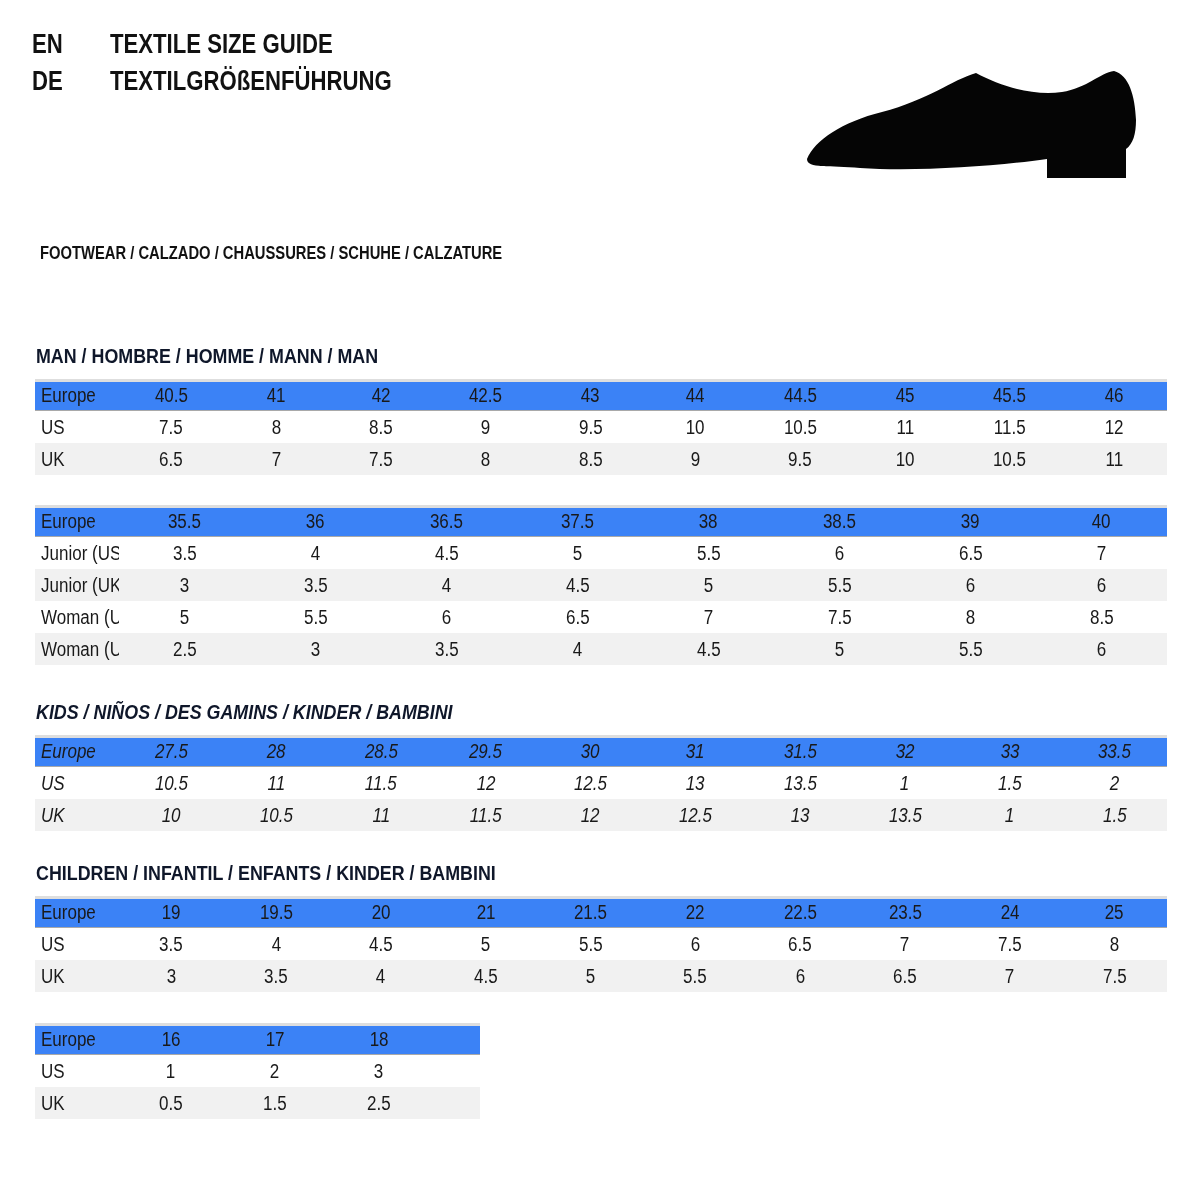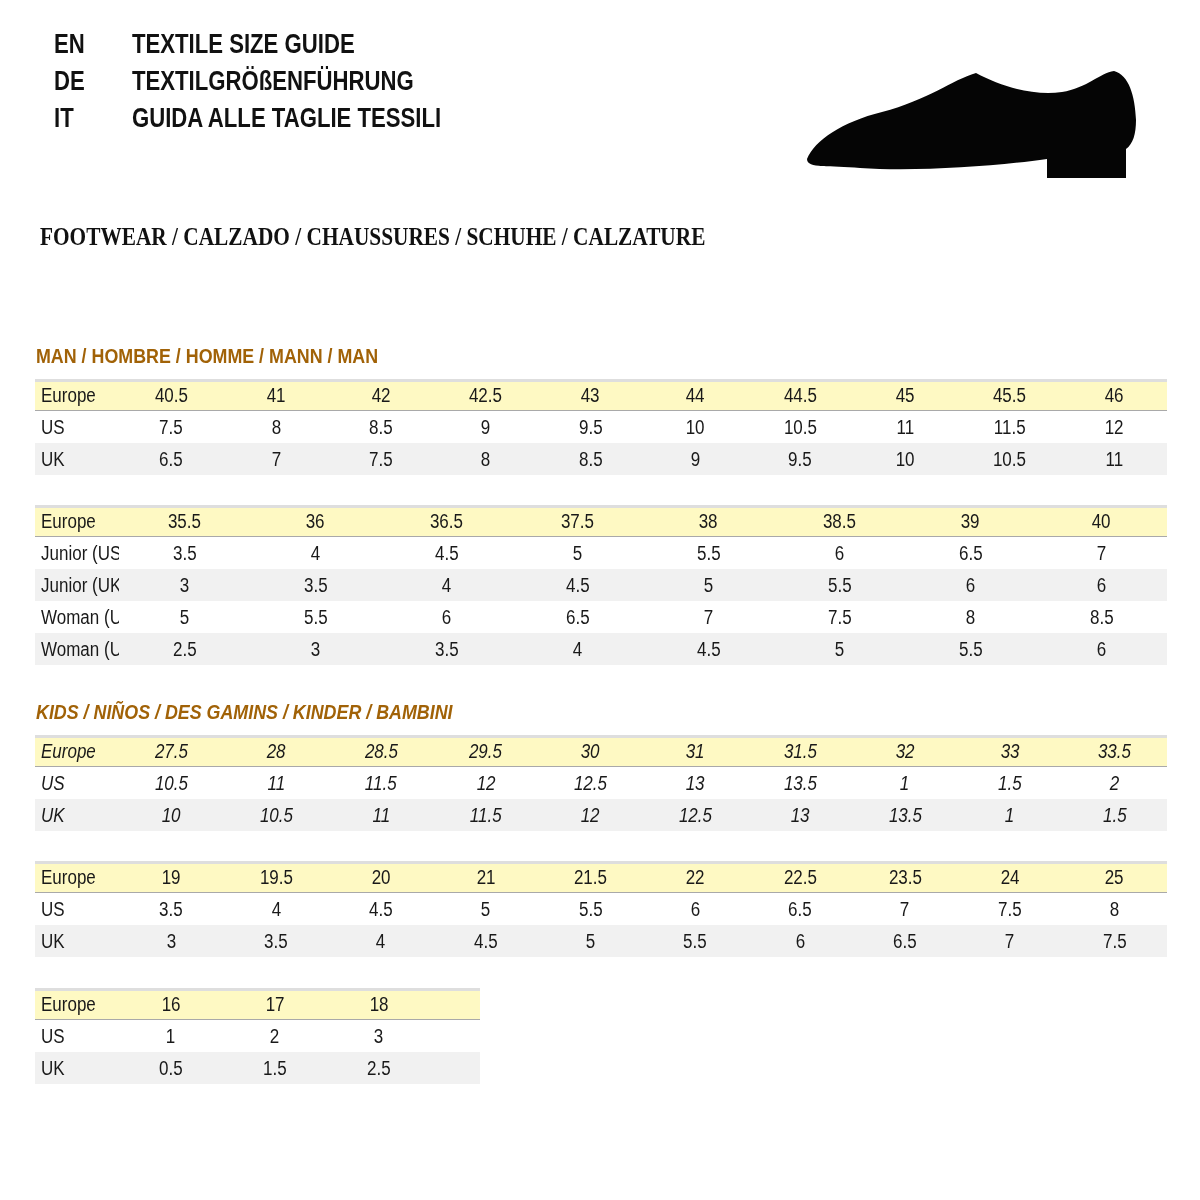--- a/index.html
+++ b/index.html
@@ -10,62 +10,59 @@
     color:#111; overflow:hidden;
   }
   .page { position:relative; width:1200px; height:1200px; background:#fff; }
 
   
   .cnd { display:inline-block; transform:scaleX(0.82); transform-origin:0 50%; white-space:nowrap; }
   .cnd.c { transform:scaleX(0.85); transform-origin:50% 50%; }
   .cnd.t { transform:scaleX(0.85); transform-origin:0 50%; }
 
   
-  .lang-block { position:absolute; left:54px; top:26px; }
+  .lang-block { position:absolute; left:32px; top:26px; }
   .lang-row { height:37px; line-height:37px; font-weight:bold; font-size:27px; letter-spacing:0; }
   .lang-code { display:inline-block; width:78px; vertical-align:top; }
   .lang-label { display:inline-block; vertical-align:top; }
 
   
-  .category { position:absolute; left:40px; top:222px; font-weight:bold; font-size:26px; line-height:30px;font-family:Liberation Serif, serif; }
+  .category { position:absolute; left:40px; top:238px; font-weight:bold; font-size:18px; line-height:30px; }
 
   
   .shoe { position:absolute; left:800px; top:62px; width:345px; height:130px; }
 
   
   .sections { position:absolute; left:35px; top:344px; width:1132px; }
   .size-section.s1 { margin-top:30px; }
   .size-section.s2 { margin-top:35px;font-style:italic; }
   .size-section.s3 { margin-top:30px; }
   .size-section.s4 { margin-top:31px; }
-  .sec-title { font-size:21px; font-weight:bold; line-height:24px; height:24px; margin:0 0 11px 1px; color:#a16207; }
+  .sec-title { font-size:21px; font-weight:bold; line-height:24px; height:24px; margin:0 0 11px 1px; color:#0f172a; }
 
   table.size-table { border-collapse:collapse; table-layout:fixed; width:1132px; }
   table.size-table.narrow { width:445px; }
   col.c-label { width:84px; }
   .narrow col.c-val { width:104px; }
   td { height:32px; padding:0; font-size:20px; font-weight:400; color:#191919; text-align:center; vertical-align:middle; overflow:hidden; }
   td.lbl { text-align:left; padding-left:6px; }
-  tr.hdr td { background:#fef9c3; box-shadow: inset 0 3px 0 #dedede, inset 0 -1px 0 #a9a9a9; margin-top: 22px; }
+  tr.hdr td { background:#3b82f6; box-shadow: inset 0 3px 0 #dedede, inset 0 -1px 0 #a9a9a9; margin-top: 22px; }
   tbody tr:nth-child(odd):not(.hdr) td { background:#f1f1f1; }
 </style>
 </head>
 <body>
 
 <div class="page">
 
   <div class="lang-block">
     <div class="lang-row">
       <span class="lang-code"><span class="cnd">EN</span></span><span class="lang-label"><span class="cnd">TEXTILE SIZE GUIDE</span></span>
     </div>
     <div class="lang-row">
       <span class="lang-code"><span class="cnd">DE</span></span><span class="lang-label"><span class="cnd">TEXTILGRÖßENFÜHRUNG</span></span>
-    </div>
-    <div class="lang-row">
-      <span class="lang-code"><span class="cnd">IT</span></span><span class="lang-label"><span class="cnd">GUIDA ALLE TAGLIE TESSILI</span></span>
     </div>
   </div>
 
   <div class="category">
     <span class="cnd">FOOTWEAR / CALZADO / CHAUSSURES / SCHUHE / CALZATURE</span>
   </div>
 
   <svg class="shoe" viewBox="0 0 345 130" xmlns="http://www.w3.org/2000/svg" aria-hidden="true">
     <path fill="#050505" d="M 7 97
       C 15 78, 42 60, 82 50
@@ -270,20 +267,21 @@
               <td><span class="cnd c">13</span></td>
               <td><span class="cnd c">13.5</span></td>
               <td><span class="cnd c">1</span></td>
               <td><span class="cnd c">1.5</span></td>
             </tr>
           </tbody>
         </table>
     </section>
 
     <section class="size-section s3">
+      <h2 class="sec-title"><span class="cnd t">CHILDREN / INFANTIL / ENFANTS / KINDER / BAMBINI</span></h2>
       <table class="size-table">
           <colgroup>
             <col class="c-label">
             <col class="c-val">
             <col class="c-val">
             <col class="c-val">
             <col class="c-val">
             <col class="c-val">
             <col class="c-val">
             <col class="c-val">

